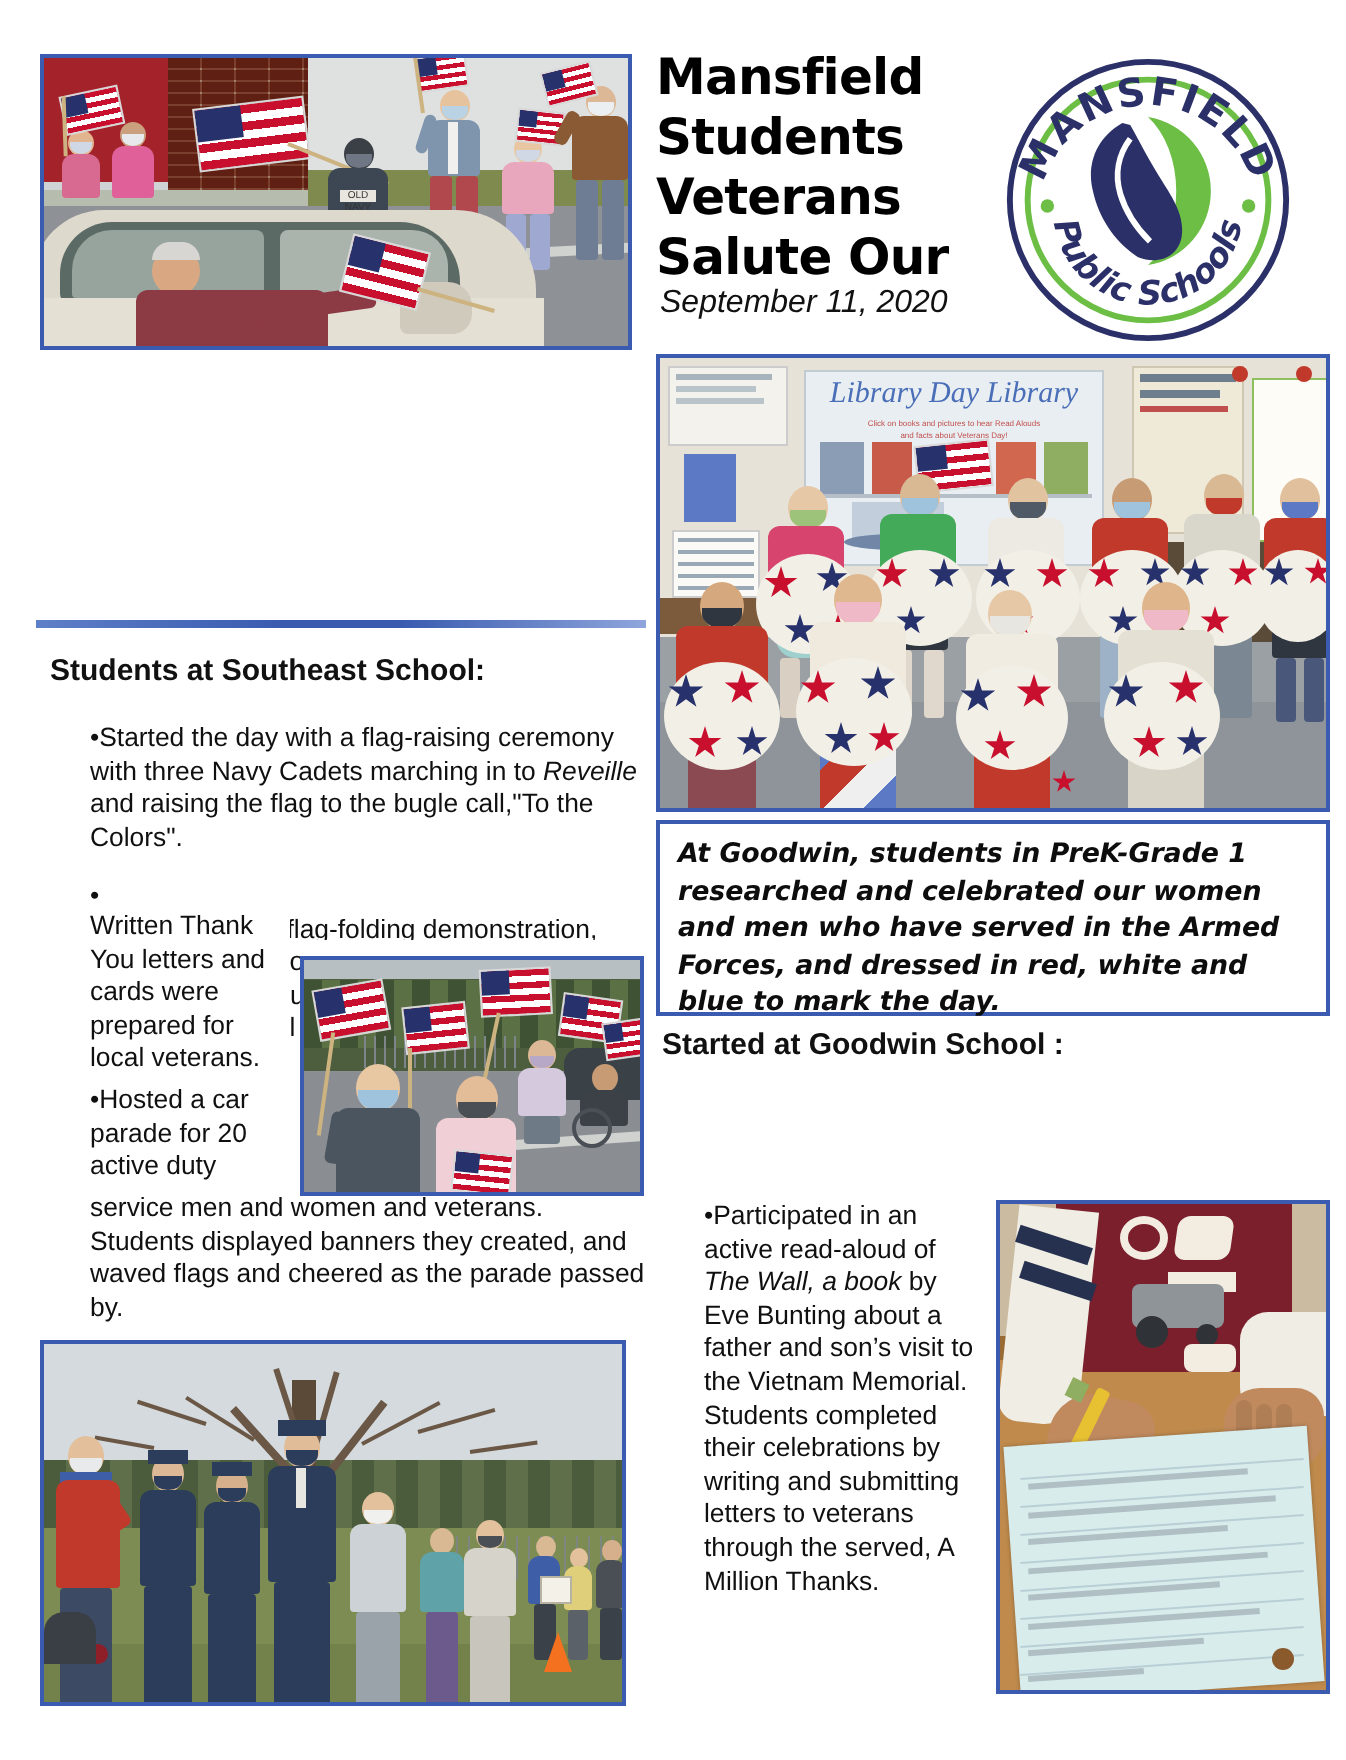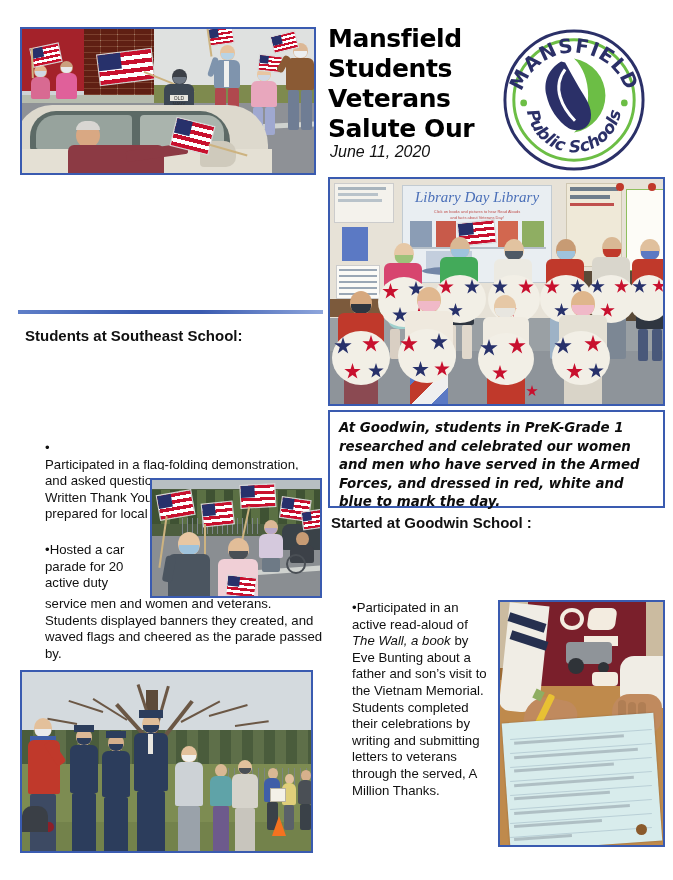--- a/index.html
+++ b/index.html
@@ -230,21 +230,21 @@
       <div class="lyr" style="left:186px; top:120px; width:40px; height:2px; background:#cdb380; transform:rotate(16deg);"></div>
     </div>
   </div>
 
   <div class="hdr-title">
     <div>Mansfield</div>
     <div>Students</div>
     <div>Veterans</div>
     <div>Salute Our</div>
   </div>
-  <div class="hdr-date">June 11, 2020</div>
+  <div class="hdr-date">September 11, 2020</div>
 
   <div class="logo">
     <svg viewBox="0 0 150 150" aria-hidden="true">
       <defs>
         <path id="arcTop" d="M 20 82 A 55 55 0 0 1 130 82" fill="none"></path>
         <path id="arcBot" d="M 27 80 A 48 48 0 0 0 123 80" fill="none"></path>
       </defs>
       <circle cx="75" cy="75" r="72" fill="#ffffff"></circle>
       <circle cx="75" cy="75" r="70" fill="none" stroke="#2b3068" stroke-width="3"></circle>
       <circle cx="75" cy="75" r="61" fill="none" stroke="#6cbe45" stroke-width="3"></circle>
@@ -432,27 +432,33 @@
       <div class="star" style="left:258px; top:184px; width:16px; height:16px; background:#27316b;"></div>
 
       <div class="star" style="left:196px; top:206px; width:12px; height:12px; background:#c8102e;"></div>
     </div>
   </div>
 
   <div class="rule"></div>
 
   <div class="sec-head" style="left:25px; top:327px;">Students at Southeast School:</div>
 
+  <div class="col-text" style="left:45px; top:361px; width:278px;">
+    <span class="dot">•</span><span>Started the day with a flag-raising ceremony with three Navy Cadets marching in to </span><span class="it">Reveille</span><span> and raising the flag to the bugle call,"To the Colors".</span>
+  </div>
 
   <div class="col-text" style="left:45px; top:440px; width:278px;">
     <span class="dot">•</span><span style="display:block;
              shape-outside: polygon(0 0, 100% 0, 100% 100%, 0 100%);">Participated in a flag-folding demonstration, and asked questions of  our military guests. Written Thank You letters and cards were prepared for local veterans.</span>
   </div>
 
   <div style="position:absolute; left:150px; top:470px; width:175px; height:125px; background:#fff;"></div>
+  <div class="col-text" style="left:45px; top:455px; width:100px; background:#fff;">
+    Written Thank<br>You letters and<br>cards were<br>prepared for<br>local veterans.
+  </div>
 
   <div class="photo" style="left:150px; top:478px; width:172px; height:120px;">
     <div class="scene">
       <div class="lyr" style="inset:0; background:linear-gradient(#b8bfc2 0 8%, #4d5e3f 8% 48%, #8d9195 48% 100%);"></div>
       <div class="lyr" style="left:0; top:10px; width:172px; height:34px;
            background:repeating-linear-gradient(90deg,#3f5233 0 9px,#5b7044 9px 18px);"></div>
       <div class="lyr" style="left:0; top:56px; width:172px; height:64px; background:#8a8e92;"></div>
       <div class="lyr" style="left:96px; top:88px; width:76px; height:5px; background:#cfd2cf; transform:rotate(-4deg);"></div>
 
       <div class="lyr" style="left:30px; top:38px; width:80px; height:16px;

